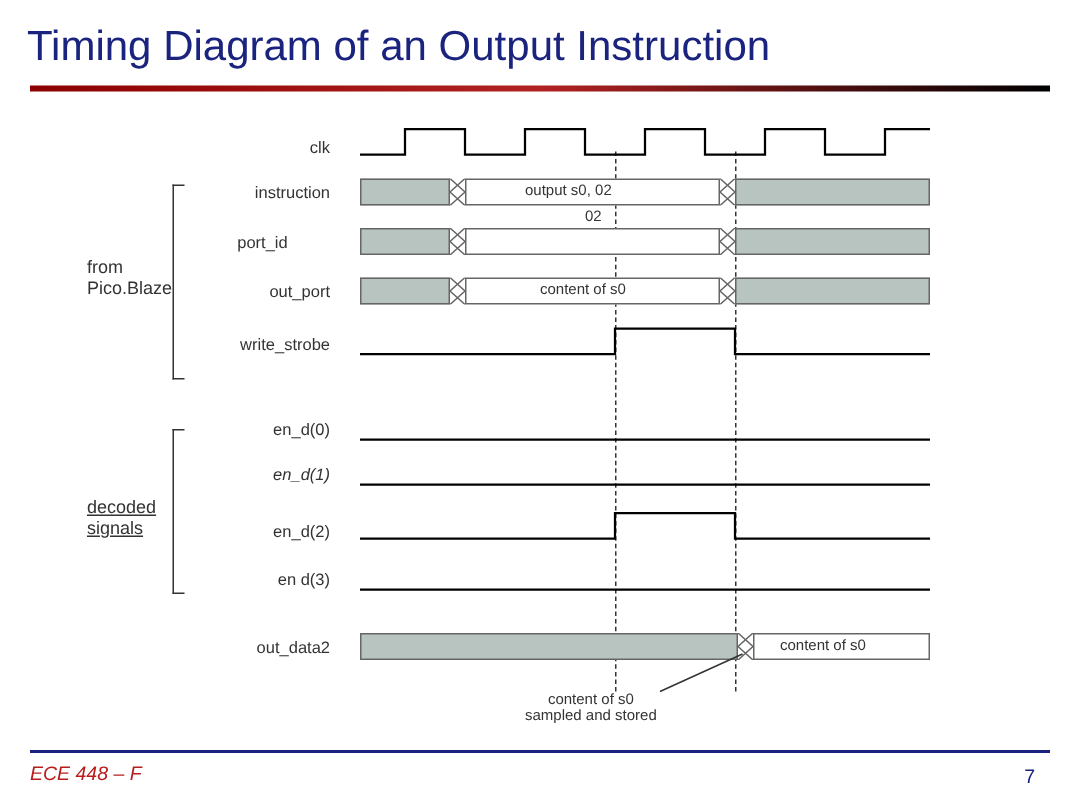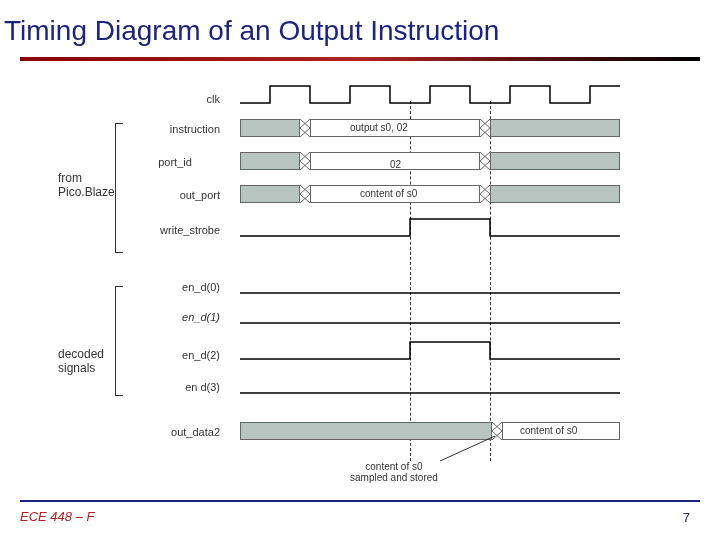--- a/index.html
+++ b/index.html
@@ -7,21 +7,21 @@
       width: 720px;
       height: 540px;
       font-family: Arial, sans-serif;
       background: white;
       position: relative;
       overflow: hidden;
     }
     .title {
       font-size: 28px;
       color: #1a237e;
-      padding: 15px 4px 10px;
+      padding: 15px 18px 10px;
       font-weight: normal;
     }
     .title-underline {
       height: 4px;
       background: linear-gradient(to right, #8b0000, #b22222, #000);
       margin: 0 20px;
     }
     .diagram-container {
       position: relative;
       width: 680px;
@@ -118,21 +118,21 @@
 
 <div class="title">Timing Diagram of an Output Instruction</div>
 <div class="title-underline"></div>
 
 <div class="diagram-container">
 
   <div class="group-label" style="left: 38px; top: 100px; white-space: pre;">from
 Pico.Blaze</div>
   <div class="bracket" style="left: 95px; top: 52px; height: 130px;"></div>
 
-  <div class="group-label" style="left: 38px; top: 276px; white-space: pre;">decoded
+  <div class="group-label" style="left: 38px; top: 260px; white-space: pre; text-decoration: underline;">decoded
 signals</div>
   <div class="bracket" style="left: 95px; top: 215px; height: 110px;"></div>
 
   <div class="signal-label" style="left:110px; top: 22px; width: 90px;">clk</div>
   <div class="signal-label" style="left:110px; top: 52px; width: 90px;">instruction</div>
   <div class="signal-label" style="left:110px; top: 85px; width: 90px; text-align: center;">port_id</div>
   <div class="signal-label" style="left:110px; top: 118px; width: 90px;">out_port</div>
   <div class="signal-label" style="left:110px; top: 153px; width: 90px;">write_strobe</div>
   <div class="signal-label" style="left:110px; top: 210px; width: 90px;">en_d(0)</div>
   <div class="signal-label" style="left:110px; top: 240px; width: 90px; font-style: italic;">en_d(1)</div>
@@ -158,21 +158,21 @@
     <svg style="position:absolute; left:238px; top:48px; width:14px; height:18px;">
         <path d="M2,0 L12,9 L2,18 M12,0 L2,9 L12,18" stroke="#666" fill="none"></path>
       </svg>
     <div class="bus-segment" style="left:250px; top:48px; width:130px;"></div>
 
     <div class="bus-segment" style="left:0; top:81px; width:60px;"></div>
     <svg style="position:absolute; left:58px; top:81px; width:14px; height:18px;">
         <path d="M2,0 L12,9 L2,18 M12,0 L2,9 L12,18" stroke="#666" fill="none"></path>
       </svg>
     <div class="bus-segment" style="left:70px; top:81px; width:170px; background:white;"></div>
-    <div class="bus-text" style="left:150px; top:88px;">02</div>
+    <div class="bus-text" style="left:150px; top:68px;">02</div>
     <svg style="position:absolute; left:238px; top:81px; width:14px; height:18px;">
         <path d="M2,0 L12,9 L2,18 M12,0 L2,9 L12,18" stroke="#666" fill="none"></path>
       </svg>
     <div class="bus-segment" style="left:250px; top:81px; width:130px;"></div>
 
     <div class="bus-segment" style="left:0; top:114px; width:60px;"></div>
     <svg style="position:absolute; left:58px; top:114px; width:14px; height:18px;">
         <path d="M2,0 L12,9 L2,18 M12,0 L2,9 L12,18" stroke="#666" fill="none"></path>
       </svg>
     <div class="bus-segment" style="left:70px; top:114px; width:170px; background:white;"></div>

